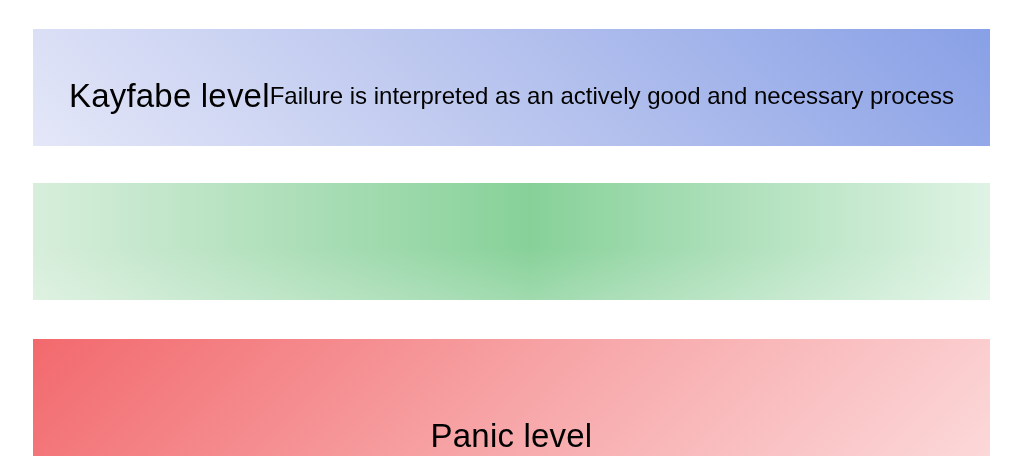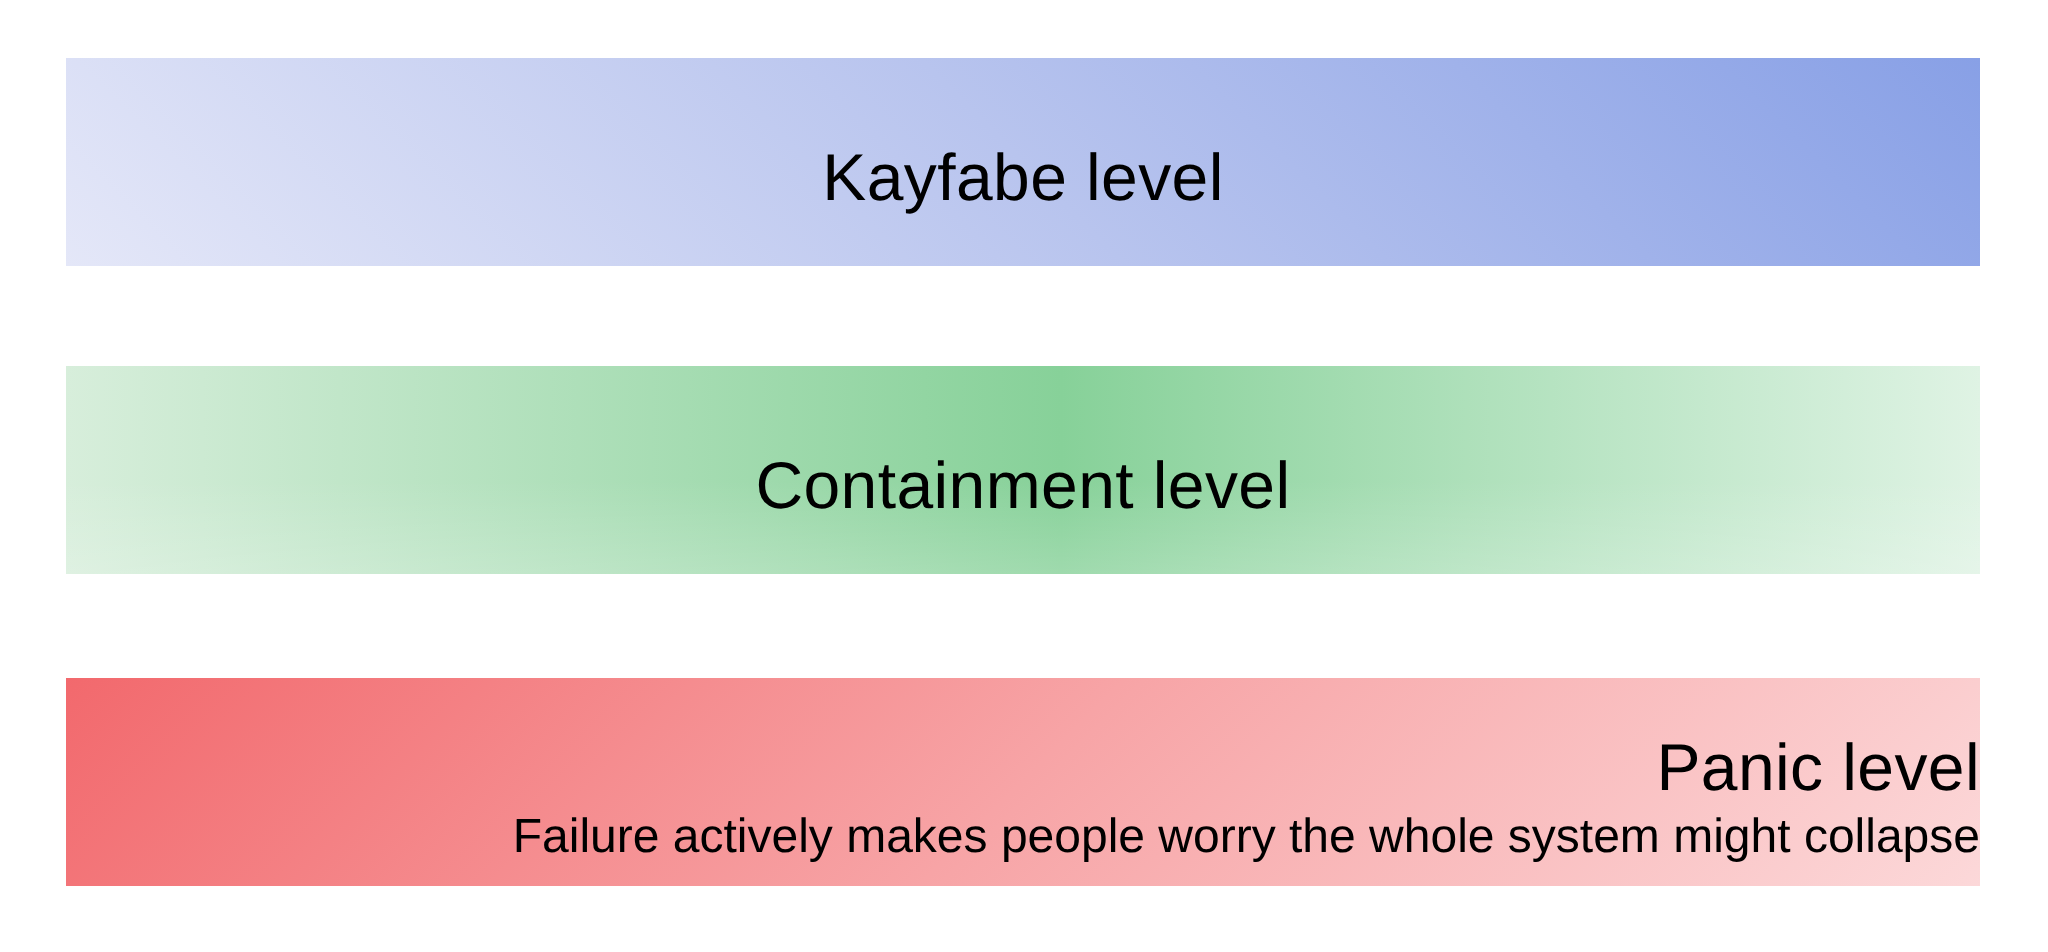--- a/index.html
+++ b/index.html
@@ -12,23 +12,23 @@
     position: relative;
     width: 1024px;
     height: 476px;
     background: #ffffff;
     overflow: hidden;
   }
   .level-box {
     position: absolute;
     left: 33px;
     width: 957px;
-    height: 104px;
+    height: 117px;
     display: flex;
-    flex-direction: column;
+    flex-direction: row;
     justify-content: center;
     align-items: center;
     text-align: center;
     padding-top: 16px;
     box-sizing: border-box;
     color: #000000;
   }
   .level-box .title {
     font-size: 33px;
     line-height: 40px;
@@ -59,24 +59,23 @@
     align-items: flex-end;
   }
 </style>
 </head>
 <body>
 
 <div class="canvas">
 
   <div class="level-box box-kayfabe">
     <div class="title">Kayfabe level</div>
+    <div class="description">Failure is interpreted as an actively good and necessary process</div>
   </div>
 
   <div class="level-box box-containment">
-    <div class="title">Containment level</div>
   </div>
 
   <div class="level-box box-panic">
     <div class="title">Panic level</div>
-    <div class="description">Failure actively makes people worry the whole system might collapse</div>
   </div>
 
 </div>
 
 </body></html>

